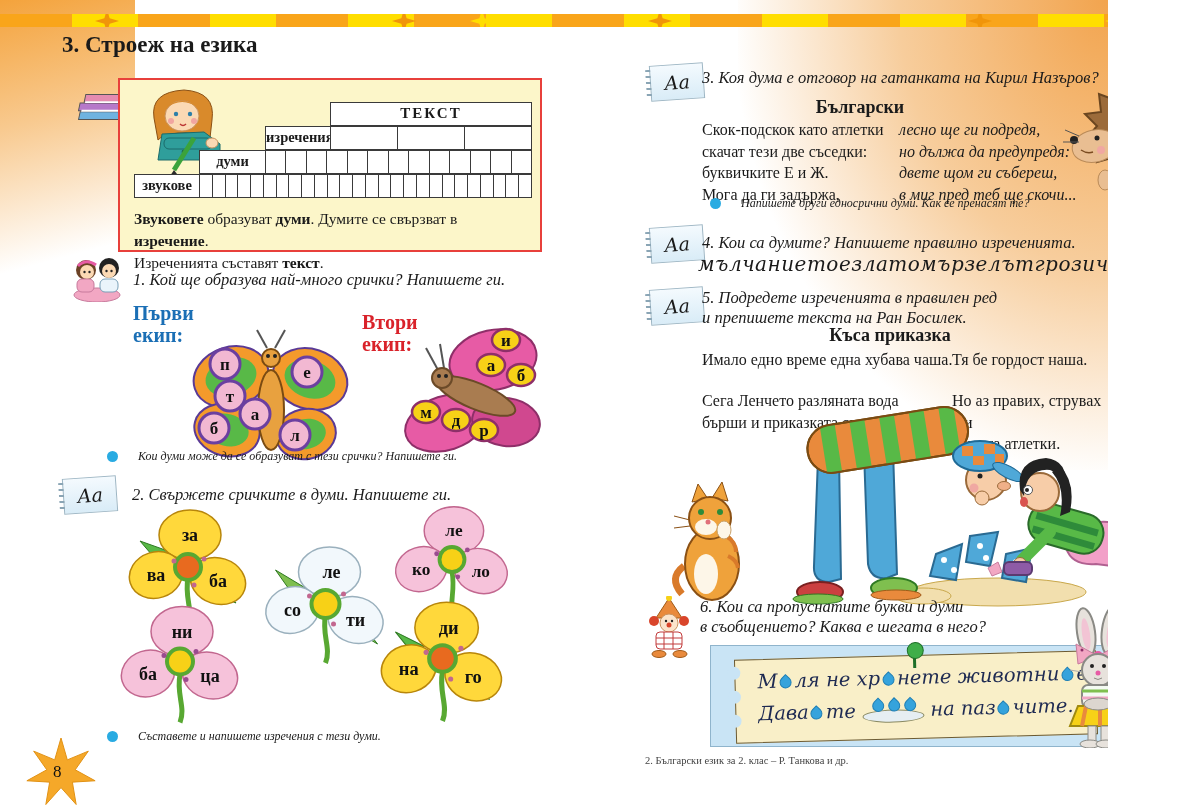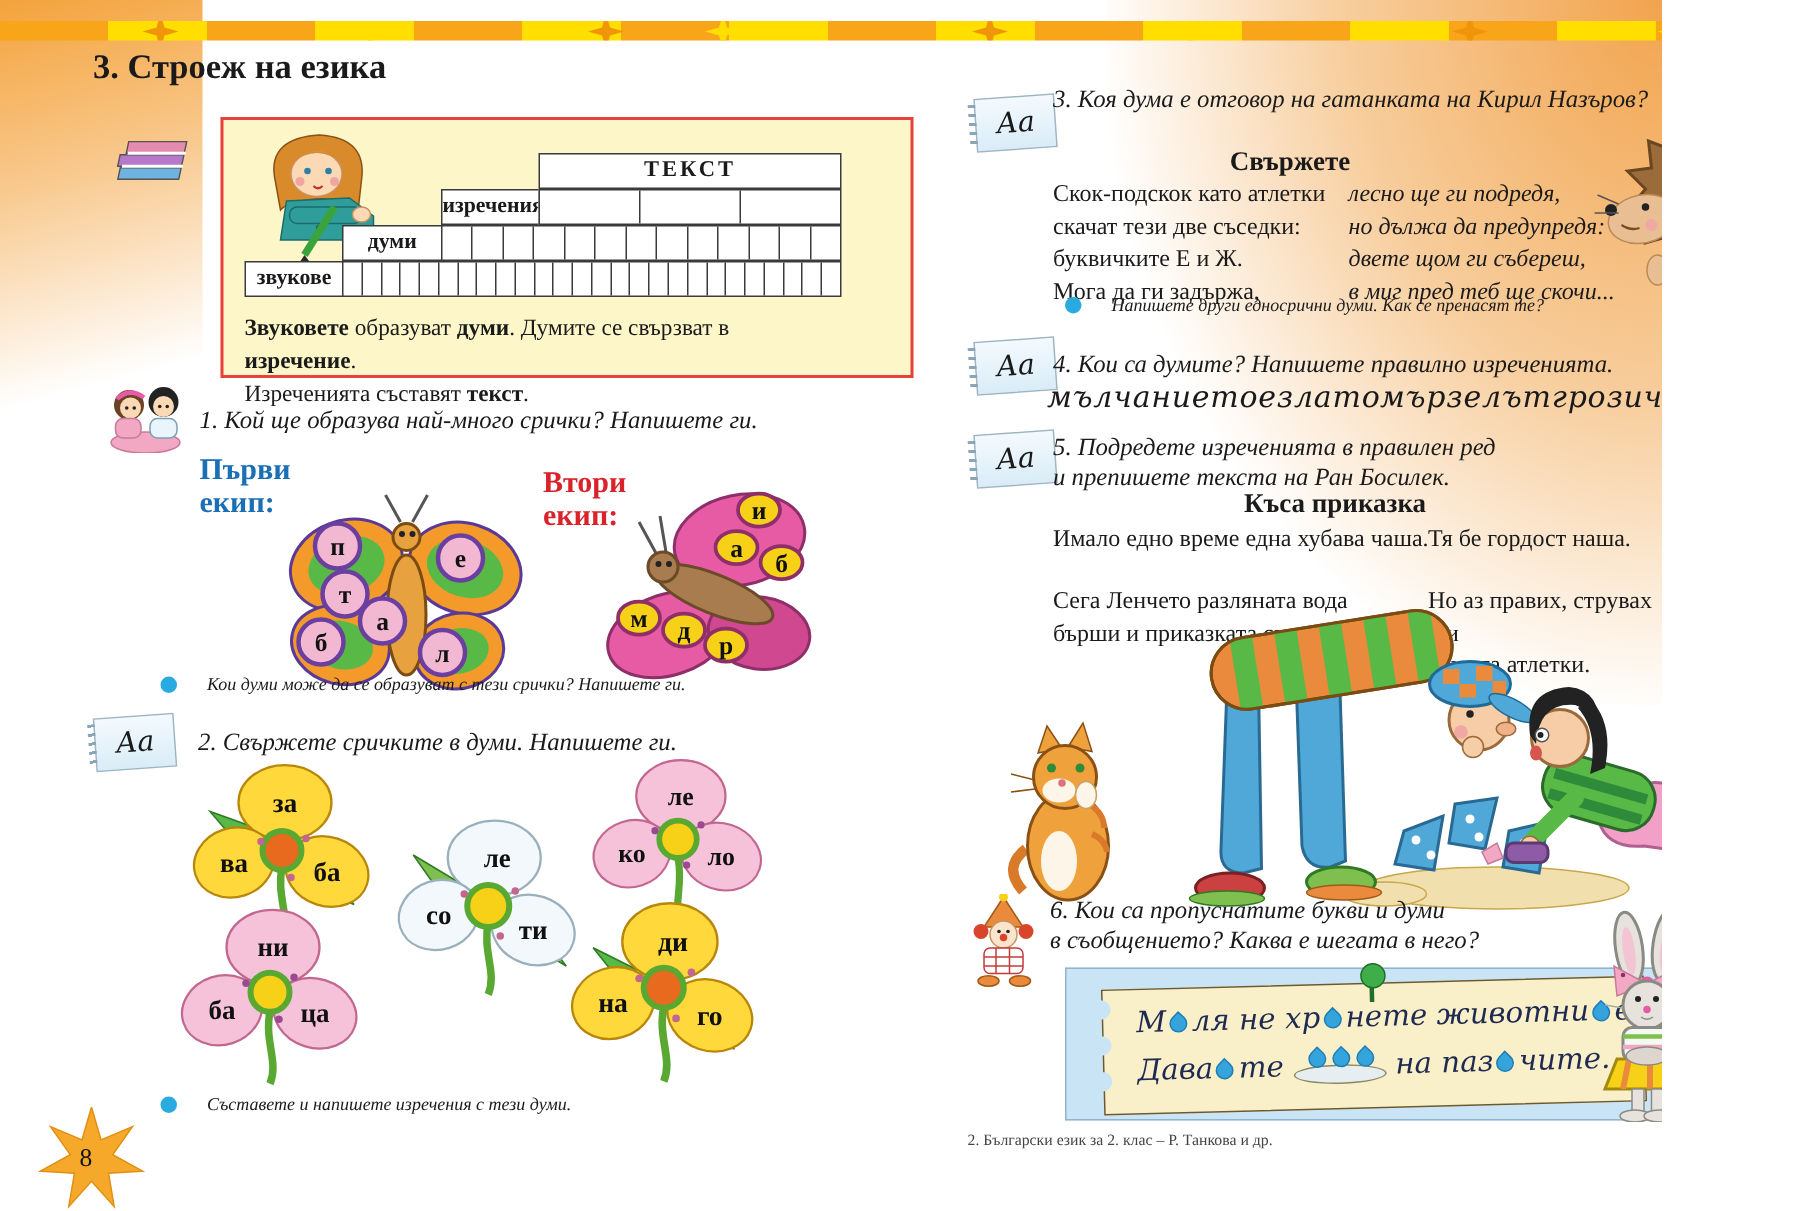--- a/index.html
+++ b/index.html
@@ -24,21 +24,21 @@
   .section-title{position:absolute;font-weight:bold;font-size:18px;text-align:center;margin:0;}
   .poem-col,.story-col{position:absolute;font-size:16px;line-height:21.5px;white-space:pre-line;}
   .footer-note{position:absolute;font-size:10.5px;color:#444;}
   
   .note-icon{position:absolute;width:52px;height:34px;background:linear-gradient(#f4fafe,#d9ecf7);
              border:1px solid #9db6c4;transform:rotate(-4deg);display:flex;align-items:center;justify-content:center;
              font-style:italic;font-size:19px;font-family:"DejaVu Serif",serif;}
   .note-icon::before{content:"";position:absolute;left:-5px;top:3px;bottom:3px;width:5px;
              background:repeating-linear-gradient(180deg,#8aa5b5 0 2px,transparent 2px 6px);}
   
-  .rulebox{position:absolute;left:147px;top:78px;width:420px;height:170px;background:#FCF6C9;border:2px solid #E8403B;padding-left:38px;}
+  .rulebox{position:absolute;left:118px;top:78px;width:420px;height:170px;background:#FCF6C9;border:2px solid #E8403B;}
   .trow{position:absolute;height:24px;background:#fff;border:1.6px solid #3a3a3a;box-sizing:border-box;display:flex;}
   .thead{width:100%;text-align:center;font-weight:bold;font-size:15px;letter-spacing:2px;line-height:21px;}
   .tlabel{position:absolute;height:24px;background:#fff;border:1.6px solid #3a3a3a;box-sizing:border-box;
           font-weight:bold;font-size:14.5px;text-align:center;line-height:21px;}
   .tcells{position:absolute;height:24px;display:flex;background:#fff;border:1.6px solid #3a3a3a;box-sizing:border-box;}
   .tcell{flex:1;border-right:1.2px solid #3a3a3a;}
   .tcell:last-child{border-right:none;}
   .caption{position:absolute;left:14px;top:128px;width:392px;font-size:15.5px;line-height:1.42;}
   
   .sign{position:absolute;left:710px;top:645px;width:447px;height:100px;background:#C9E4F5;border:1px solid #8fb4cc;}
@@ -363,40 +363,40 @@
   </div>
 
   <div class="page-star" style="left:20px;top:738px;">
     <svg width="82" height="70" viewBox="0 0 80 72">
       <polygon points="40,0 46.5,22.5 68.1,13.5 54.6,32.7 75.1,44 51.7,45.4 55.6,68.4 40,51 24.4,68.4 28.3,45.4 4.9,44 25.4,32.7 11.9,13.5 33.5,22.5" fill="#F5A829" stroke="#E08F12" stroke-width="1"></polygon>
     </svg>
     <span class="num" style="left:33px;top:24px;">8</span>
   </div>
 
   <div class="note-icon" style="left:650px;top:64px;">Аа</div>
-  <div class="task" style="left:702px;top:56px;font-style:italic;">3. Коя дума е отговор на гатанката на Кирил Назъров?</div>
+  <div class="task" style="left:702px;top:68px;font-style:italic;">3. Коя дума е отговор на гатанката на Кирил Назъров?</div>
 
   <svg class="abs" style="left:1058px;top:70px;" width="132" height="150" viewBox="0 0 130 150">
     <path d="M64,12 L74,30 L88,6 L94,30 L112,14 L110,38 L128,32 L118,52 L130,60 L116,68 L126,84 L108,84 L112,102 L94,96 L94,114 L76,104 L60,108 L52,88 L38,92 L42,72 L28,68 L38,56 L26,44 L42,42 L40,24 L56,30 Z" fill="#9C6B3A" stroke="#6b4620" stroke-width="2"></path>
     <ellipse cx="36" cy="76" rx="23" ry="16" fill="#E9BE92" stroke="#b98a58" transform="rotate(-12 36 76)"></ellipse>
     <circle cx="15" cy="70" r="4" fill="#222"></circle>
     <circle cx="38" cy="68" r="2.5" fill="#222"></circle>
     <circle cx="42" cy="80" r="4" fill="#F0A8A2"></circle>
     <path d="M22,80 Q28,84 34,82" stroke="#7a4b20" fill="none" stroke-width="1.5"></path>
     <line x1="20" y1="66" x2="6" y2="60" stroke="#555" stroke-width="1"></line>
     <line x1="20" y1="72" x2="4" y2="72" stroke="#555" stroke-width="1"></line>
     <rect x="50" y="96" width="48" height="28" rx="9" fill="#E98A3C" stroke="#a05a18"></rect>
     <line x1="50" y1="104" x2="98" y2="104" stroke="#c9702a" stroke-width="2"></line>
     <rect x="53" y="122" width="43" height="18" rx="4" fill="#2F9BD6" stroke="#1f6a96"></rect>
     <ellipse cx="60" cy="143" rx="10" ry="5" fill="#E9BE92" stroke="#b98a58"></ellipse>
     <ellipse cx="86" cy="143" rx="10" ry="5" fill="#E9BE92" stroke="#b98a58"></ellipse>
     <ellipse cx="46" cy="110" rx="7" ry="10" fill="#E9BE92" stroke="#b98a58"></ellipse>
   </svg>
 
-  <p class="section-title" style="left:695px;top:97px;width:330px;">Свържете</p>
+  <p class="section-title" style="left:695px;top:97px;width:330px;">Български</p>
   <div class="poem-col" style="left:702px;top:119px;">Скок-подскок като атлетки
 скачат тези две съседки:
 буквичките Е и Ж.
 Мога да ги задържа,</div>
   <div class="poem-col" style="left:899px;top:119px;font-style:italic;">лесно ще ги подредя,
 но дължа да предупредя:
 двете щом ги събереш,
 в миг пред теб ще скочи...</div>
 
   <div class="bullet-line" style="left:710px;top:196px;">

